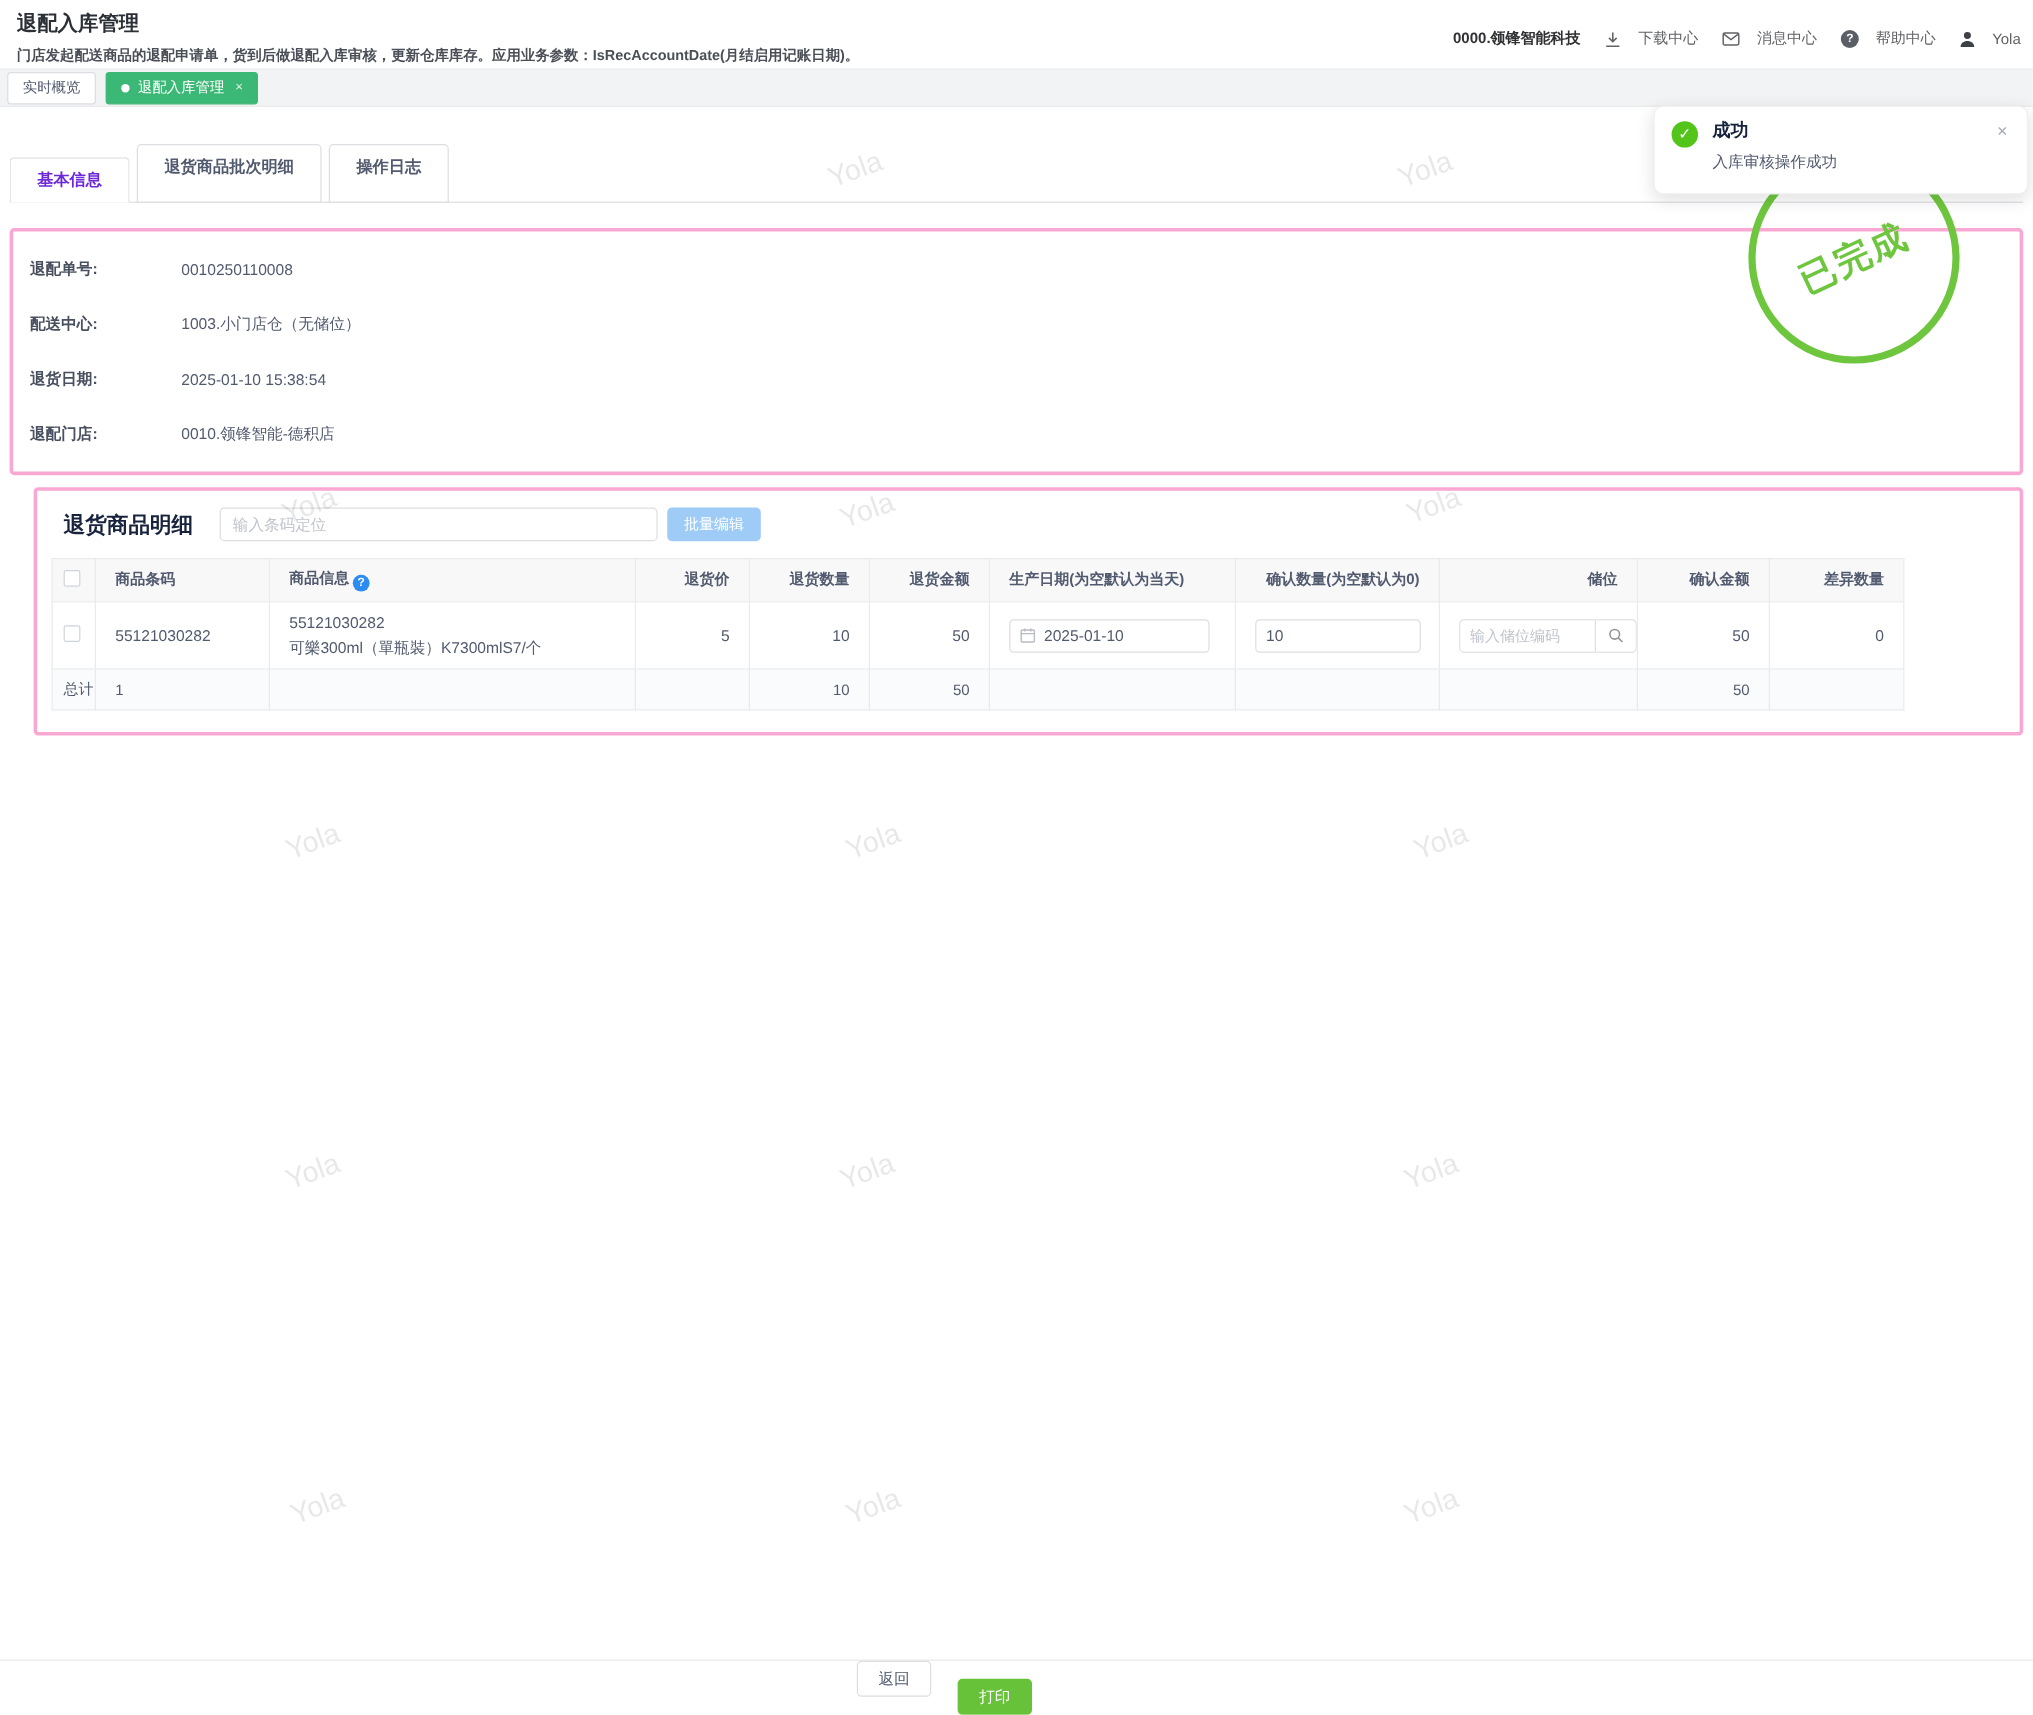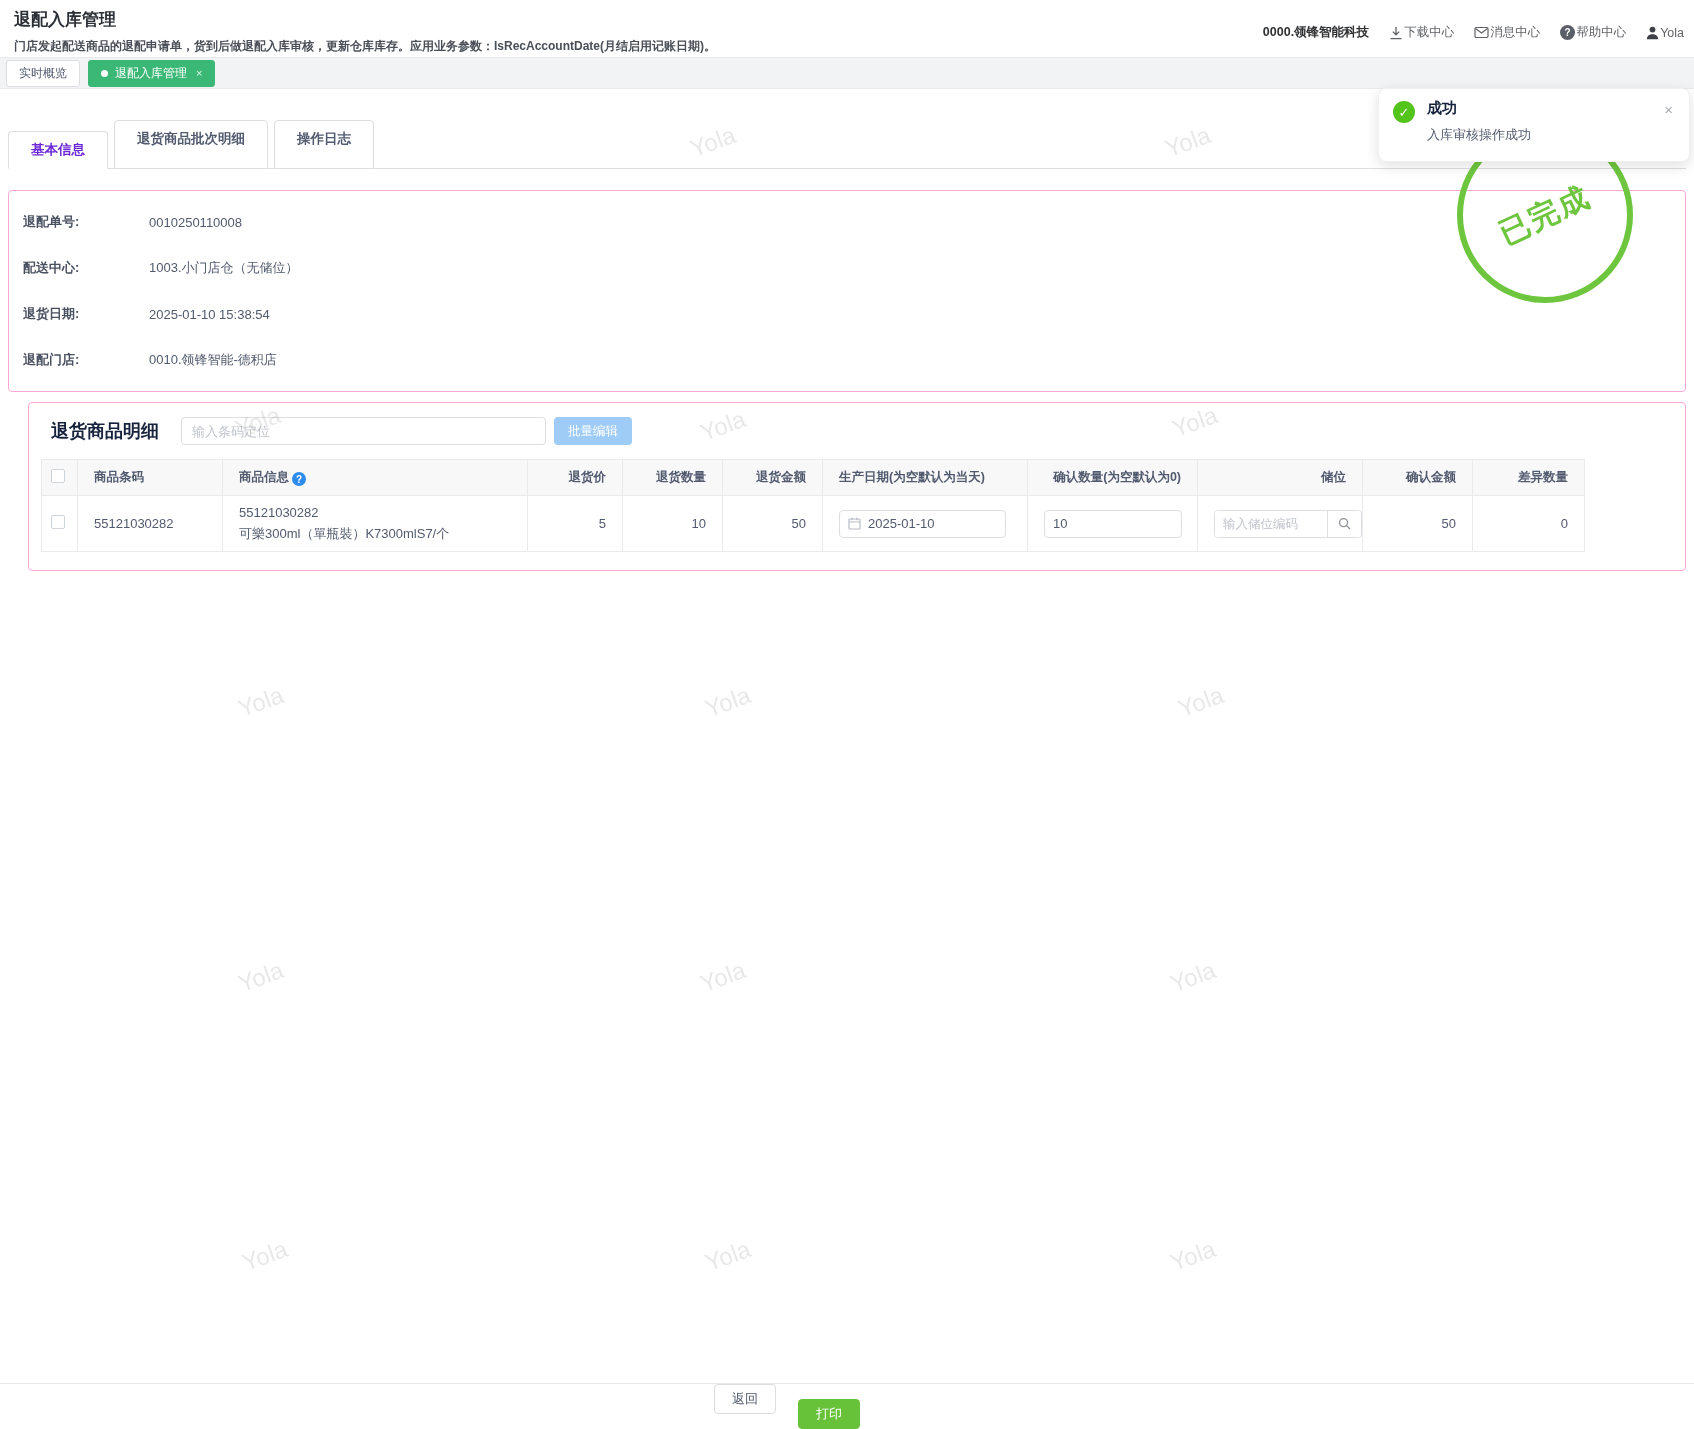--- a/index.html
+++ b/index.html
@@ -4,40 +4,40 @@
 <style>
   * { margin:0; padding:0; box-sizing:border-box; }
   html,body { width:1694px; height:1429px; background:#fff; font-family:"Liberation Sans","DejaVu Sans",sans-serif; color:#515a6e; position:relative; overflow:hidden; }
 
   
   .header { position:relative; height:57px; background:#fff; padding:8px 14px 0; }
   .page-title { font-size:17px; font-weight:700; color:#2b2f36; }
   .page-subtitle { font-size:12px; font-weight:700; color:#4a4f57; margin-top:7px; }
   .topbar { position:absolute; right:10px; top:24px; display:flex; align-items:center; gap:20px; font-size:12.5px; color:#606266; white-space:nowrap; }
   .topbar .company { font-weight:700; color:#303133; }
-  .topbar .nav-item { display:flex; align-items:center; gap:1px; cursor:pointer; }
+  .topbar .nav-item { display:flex; align-items:center; gap:14px; cursor:pointer; }
   .icon-svg { display:inline-block; vertical-align:middle; }
   .help-badge { width:15px; height:15px; border-radius:50%; background:#5a5e66; color:#fff; font-size:10px; font-weight:700; display:inline-flex; align-items:center; justify-content:center; }
 
   
   .tabstrip { height:32px; background:#f2f3f5; border-top:1px solid #e8eaec; border-bottom:1px solid #e8eaec; display:flex; align-items:center; padding:0 0 0 6px; gap:8px; }
   .nav-tab { display:inline-flex; align-items:center; gap:7px; height:27px; padding:0 12px; font-size:12px; border-radius:3px; cursor:pointer; }
   .nav-tab.plain { background:#fff; border:1px solid #dcdee2; color:#515a6e; }
   .nav-tab.active { background:#3cb876; color:#fff; border:1px solid #3cb876; }
   .nav-tab .dot { width:7px; height:7px; border-radius:50%; background:#fff; }
   .nav-tab .close-x { font-size:11px; opacity:.85; margin-left:2px; }
 
   
   .content { padding:0 8px; position:relative; }
 
   .detail-tabs { margin-top:30px; border-bottom:1px solid #dcdee2; display:flex; padding-left:0; }
   .detail-tab { position:relative; top:1px; background:#fff; border:1px solid #dcdee2; border-radius:4px 4px 0 0; padding:9px 22px; font-size:13.5px; font-weight:700; color:#515a6e; margin-right:6px; cursor:pointer; }
   .detail-tab.active { color:#6d28d9; border-bottom-color:#fff;margin-top:11px; }
 
-  .card { border:1px solid #f9a8d4; border-radius:4px; background:#fff; }
+  .card { border:3px solid #f9a8d4; border-radius:4px; background:#fff; }
   .card.info-card { margin-top:21px; padding:8px 0; }
   .info-row { height:46px; display:flex; align-items:center; }
   .info-label { width:140px; padding-left:14px; font-size:13px; font-weight:700; color:#495060; }
   .info-value { font-size:13px; color:#515a6e; }
 
   .card.detail-card { margin-top:10px; padding:14px 12px 18px;margin-left:20px; }
   .section-head { display:flex; align-items:center; }
   .section-title { font-size:18px; font-weight:700; color:#17233d; padding-left:10px; }
   .barcode-input { margin-left:22px; width:365px; height:28px; border:1px solid #dcdee2; border-radius:4px; padding:0 10px; font-size:13px; color:#515a6e; outline:none; }
   .barcode-input::placeholder { color:#c0c4cc; }
@@ -224,20 +224,33 @@
                 <svg width="13" height="13" viewBox="0 0 13 13">
                     <circle cx="5.6" cy="5.6" r="4" fill="none" stroke="#909399" stroke-width="1.3"></circle>
                     <path d="M8.6 8.6 12 12" stroke="#909399" stroke-width="1.3"></path>
                   </svg>
               </button>
             </span>
           </td>
           <td class="num">50</td>
           <td class="num">0</td>
         </tr>
+        <tr class="total-row">
+          <td class="cb-col">总计</td>
+          <td>1</td>
+          <td></td>
+          <td class="num"></td>
+          <td class="num">10</td>
+          <td class="num">50</td>
+          <td></td>
+          <td></td>
+          <td></td>
+          <td class="num">50</td>
+          <td></td>
+        </tr>
       </tbody>
     </table>
   </div>
 </div>
 
 <div class="stamp">
   <span class="stamp-text">已完成</span>
 </div>
 
 <div class="toast">

